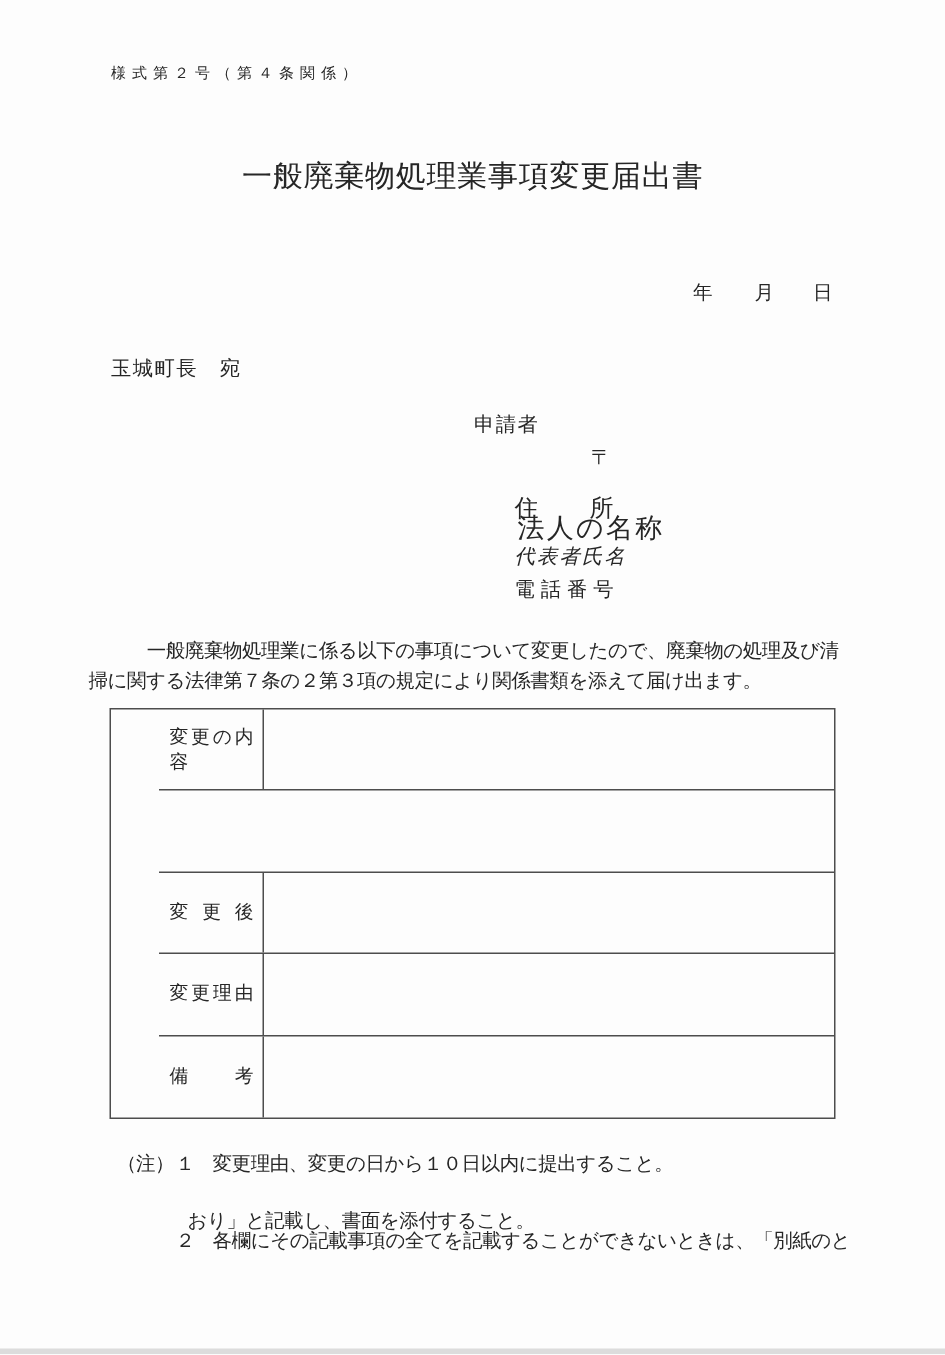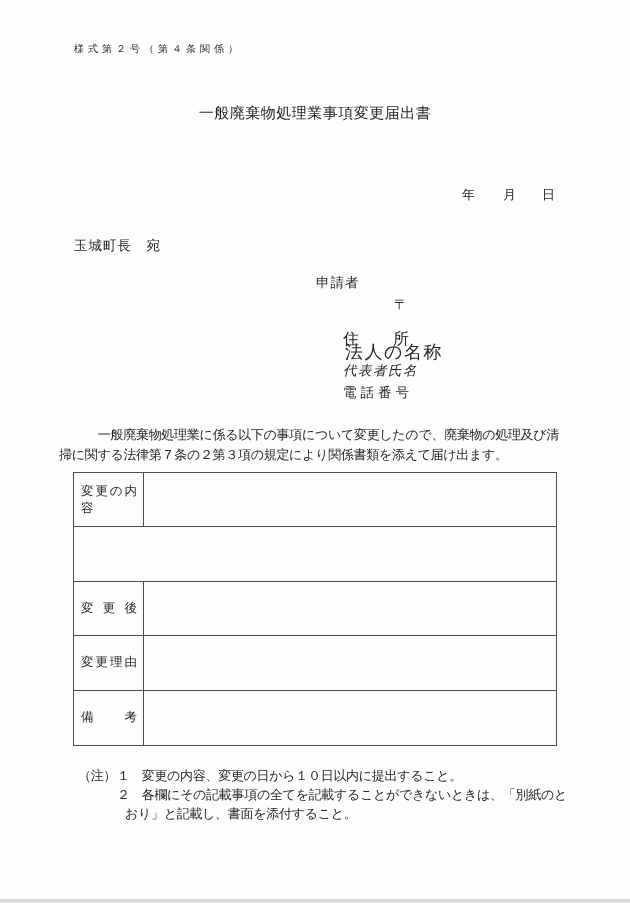--- a/index.html
+++ b/index.html
@@ -7,21 +7,21 @@
     position:relative;
     width:630px; height:903px;
     background:#fdfdfd;
     font-family:"DejaVu Serif","Liberation Serif",serif;
     color:#262626;
     overflow:hidden;
   }
 
   
   .form-code { position:absolute; left:74px; top:42px; font-size:10px; letter-spacing:4px; }
-  .doc-title { position:absolute; left:0; top:104px; width:630px; text-align:center; font-size:15px; letter-spacing:0.5px; }
+  .doc-title { position:absolute; left:0; top:104px; width:630px; text-align:center; font-size:20px; letter-spacing:0.5px; }
   .date-line { position:absolute; left:462px; top:186px; font-size:13px; white-space:nowrap; }
   .date-line .m { margin-left:28px; }
   .date-line .d { margin-left:26px; }
   .addressee { position:absolute; left:74px; top:237px; font-size:13.5px; letter-spacing:1px; }
 
   
   .applicant-heading { position:absolute; left:316px; top:274px; font-size:13.5px; letter-spacing:1px; }
   .postal-mark { position:absolute; left:394px; top:296px; font-size:13.5px; }
   .jlabel { text-align:justify; text-align-last:justify; }
   .address-label { position:absolute; left:343px; top:329px; width:66px; font-size:16px; }
@@ -34,37 +34,38 @@
   .body-line1 { text-indent:33px;text-align:right; }
 
   
   .change-table {
     position:absolute; left:73px; top:472px;
     width:484px; height:274px;
     box-sizing:border-box;
     border:1px solid #4d4d4d;
     display:grid; grid-template-rows:repeat(5,1fr);
     background:#fdfdfd;
+    padding-left:32px;
   }
   .trow { display:flex; border-bottom:1px solid #4d4d4d; min-height:0; }
   .trow:last-child { border-bottom:none;gap:48px; }
   .tlabel-cell {
     width:70px; box-sizing:border-box;
     border-right:1px solid #4d4d4d;
     display:flex; align-items:center;
     padding:0 6px 0 7px;
   }
   .tlabel-cell span { display:block; width:100%; font-size:12.5px; }
   .tvalue-cell { flex:1; }
 
   
   .note { font-size:13px; letter-spacing:-0.3px; white-space:nowrap; }
   .note-heading { position:absolute; left:78px; top:767px; }
   .note-item1 { position:absolute; left:117px; top:767px; }
-  .note-item2a { position:absolute; left:117px; top:786px; }
+  .note-item2a { position:absolute; left:117px; top:818px; }
   .note-item2b { position:absolute; left:125px; top:805px; }
   .note .num-gap { padding-left:12px; }
 
   
   .page-edge-shadow { position:absolute; left:0; bottom:0; width:630px; height:4px; background:#dcdcdc; }
 </style>
 </head>
 <body>
 
 <div class="page">
@@ -116,21 +117,21 @@
     <div class="trow">
       <div class="tlabel-cell">
           <span class="jlabel">備考</span>
         </div>
       <div class="tvalue-cell"></div>
     </div>
   </div>
 
   <div class="note note-heading">（注）</div>
   <div class="note note-item1">
-    <span>１</span><span class="num-gap">変更の内容、変更の日から１０日以内に提出すること。</span>
+    <span>１</span><span class="num-gap">変更理由、変更の日から１０日以内に提出すること。</span>
   </div>
   <div class="note note-item2a">
     <span>２</span><span class="num-gap">各欄にその記載事項の全てを記載することができないときは、「別紙のと</span>
   </div>
   <div class="note note-item2b">
     <span>おり」と記載し、書面を添付すること。</span>
   </div>
 
   <div class="page-edge-shadow"></div>
 </div>

